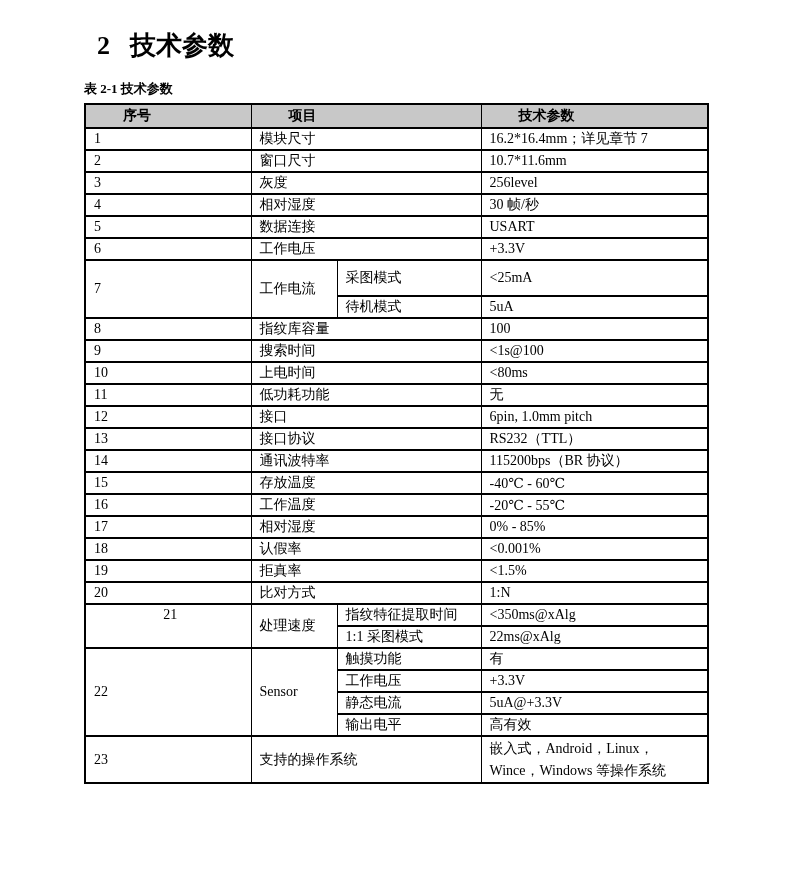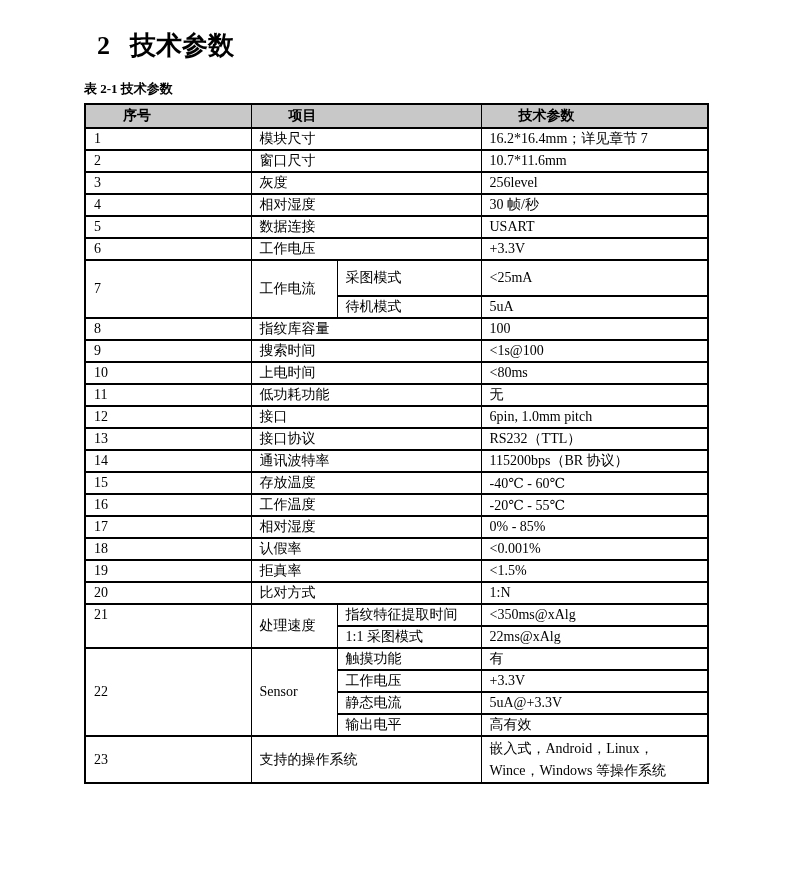--- a/index.html
+++ b/index.html
@@ -35,21 +35,21 @@
     overflow:hidden;
   }
   .spec th {
     background:#c8c8c8; font-weight:bold;padding-left:37px;
   }
   tr.hHead  { height:24px; }
   tr.h24    { height:22px; }
   tr.h38    { height:36px; }
   tr.h30    { height:20px; }
   tr.h46    { height:44px; }
-  td.top    { vertical-align:top; padding-top:2px; }
+  td.top    { vertical-align:top; padding-top:2px;text-align:center; }
   td.wrap   { line-height:1.55;border-radius:6px; }
 </style>
 </head>
 <body>
 
 <div class="page-title">
   <span class="title-num">2</span><span>技术参数</span>
 </div>
 
 <div class="table-caption">表 2-1 技术参数</div>

